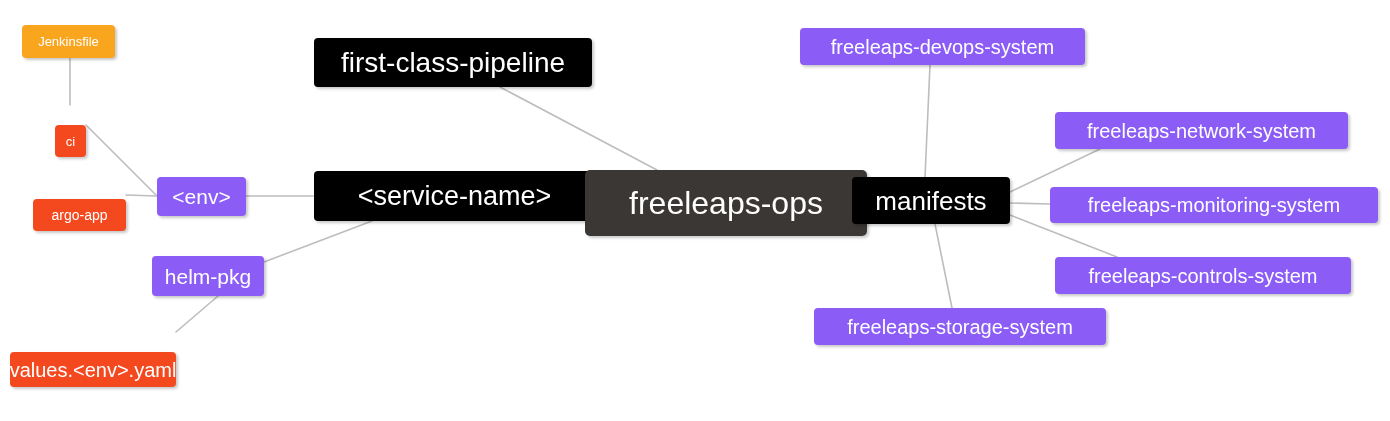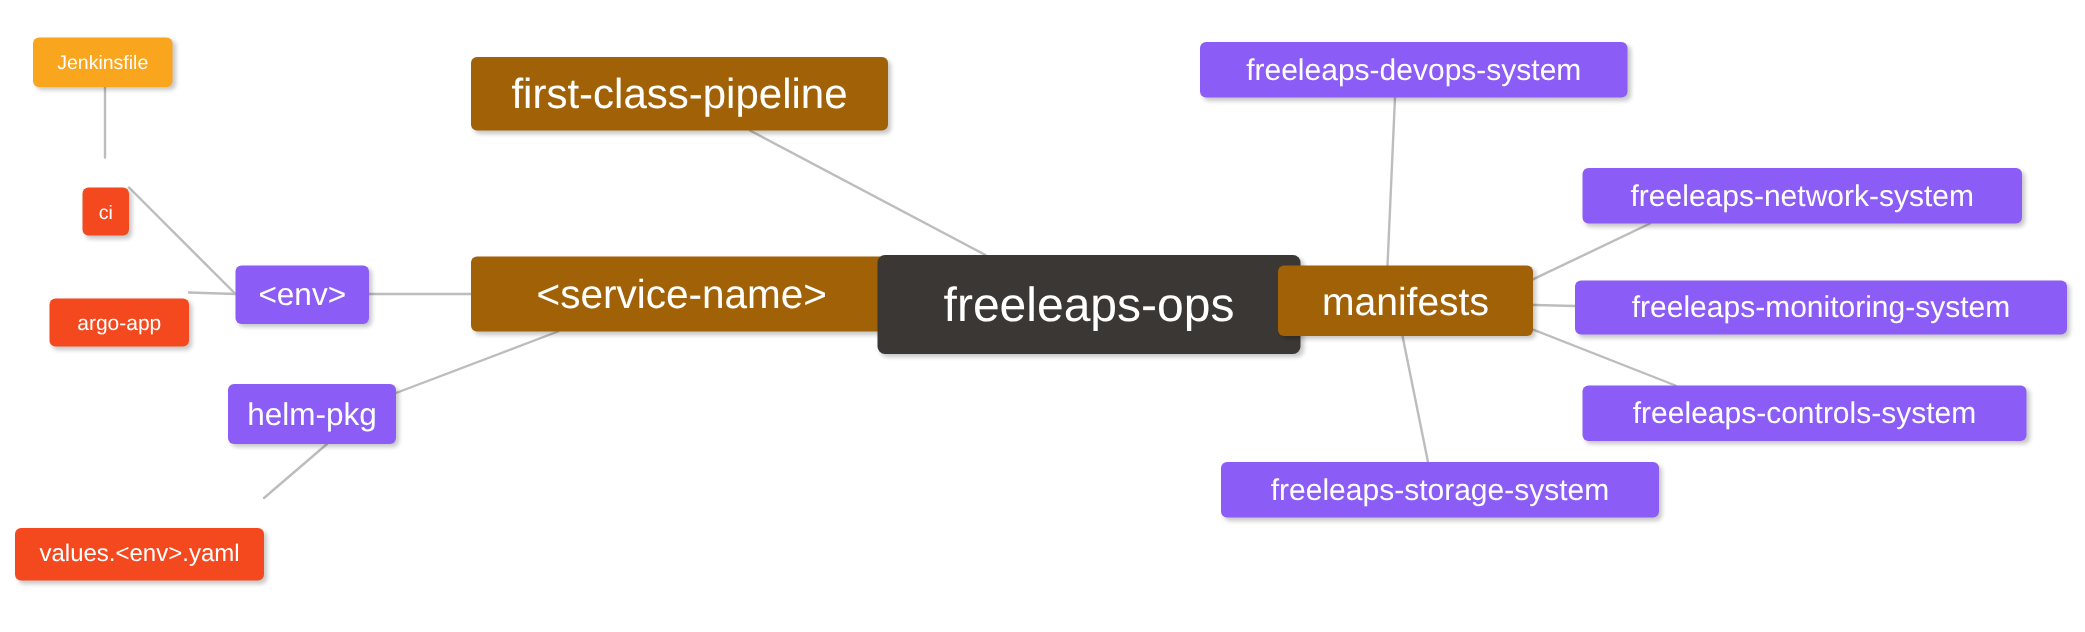--- a/index.html
+++ b/index.html
@@ -31,21 +31,21 @@
     justify-content: center;
     color: #ffffff;
     border-radius: 4px;
     white-space: nowrap;
     box-shadow: 2px 2px 3px rgba(0,0,0,0.22);
     letter-spacing: 0px;
     line-height: 1;
     padding: 0 10px;
   }
   .n-root   { background: #3b3734; border-radius: 5px; }
-  .n-blue   { background: #a16207; }
+  .n-blue   { background: #000000; }
   .n-green  { background: #8b5cf6; }
   .n-red    { background: #f4481f; margin-top: 20px; }
   .n-orange { background: #faa51e; }
 </style>
 </head>
 <body>
 
 <div id="canvas">
   <svg id="edges" viewBox="0 0 1390 421" width="1390" height="421">
       <line x1="70" y1="58" x2="70" y2="105" stroke="#bdbdbd" stroke-width="1.6" stroke-linecap="round"></line>
@@ -60,26 +60,26 @@
       <line x1="925" y1="177" x2="930" y2="65" stroke="#bdbdbd" stroke-width="1.6" stroke-linecap="round"></line>
       <line x1="1010" y1="192" x2="1100" y2="149" stroke="#bdbdbd" stroke-width="1.6" stroke-linecap="round"></line>
       <line x1="1010" y1="203" x2="1050" y2="204" stroke="#bdbdbd" stroke-width="1.6" stroke-linecap="round"></line>
       <line x1="1010" y1="215" x2="1117" y2="257" stroke="#bdbdbd" stroke-width="1.6" stroke-linecap="round"></line>
       <line x1="935" y1="224" x2="952" y2="308" stroke="#bdbdbd" stroke-width="1.6" stroke-linecap="round"></line>
     </svg>
   <div id="node-layer">
       <div class="node n-orange" style="left: 22px; top: 25px; width: 93px; height: 33px; font-size: 13px;">Jenkinsfile</div>
       <div class="node n-red" style="left: 55px; top: 105px; width: 31px; height: 32px; font-size: 13px;">ci</div>
       <div class="node n-red" style="left: 33px; top: 179px; width: 93px; height: 32px; font-size: 14px;">argo-app</div>
-      <div class="node n-red" style="left: 10px; top: 332px; width: 166px; height: 35px; font-size: 16px;">values.&lt;env&gt;.yaml</div>
+      <div class="node n-red" style="left: 10px; top: 332px; width: 166px; height: 35px; font-size: 20px;">values.&lt;env&gt;.yaml</div>
       <div class="node n-green" style="left: 157px; top: 177px; width: 89px; height: 39px; font-size: 21px;">&lt;env&gt;</div>
       <div class="node n-green" style="left: 152px; top: 256px; width: 112px; height: 40px; font-size: 21px;">helm-pkg</div>
       <div class="node n-blue" style="left: 314px; top: 171px; width: 281px; height: 50px; font-size: 27px;">&lt;service-name&gt;</div>
       <div class="node n-blue" style="left: 314px; top: 38px; width: 278px; height: 49px; font-size: 28px;">first-class-pipeline</div>
       <div class="node n-root" style="left: 585px; top: 170px; width: 282px; height: 66px; font-size: 32px;">freeleaps-ops</div>
-      <div class="node n-blue" style="left: 852px; top: 177px; width: 170px; height: 47px; font-size: 26px;">manifests</div>
+      <div class="node n-blue" style="left: 852px; top: 177px; width: 158px; height: 47px; font-size: 26px;">manifests</div>
       <div class="node n-green" style="left: 800px; top: 28px; width: 285px; height: 37px; font-size: 20px;">freeleaps-devops-system</div>
       <div class="node n-green" style="left: 1055px; top: 112px; width: 293px; height: 37px; font-size: 20px;">freeleaps-network-system</div>
       <div class="node n-green" style="left: 1050px; top: 187px; width: 328px; height: 36px; font-size: 20px;">freeleaps-monitoring-system</div>
       <div class="node n-green" style="left: 1055px; top: 257px; width: 296px; height: 37px; font-size: 20px;">freeleaps-controls-system</div>
       <div class="node n-green" style="left: 814px; top: 308px; width: 292px; height: 37px; font-size: 20px;">freeleaps-storage-system</div>
     </div>
 </div>
 
 </body></html>

